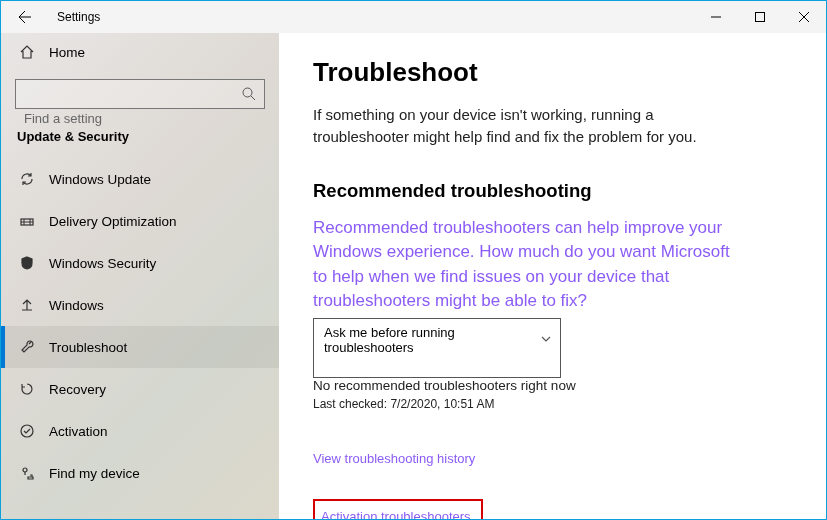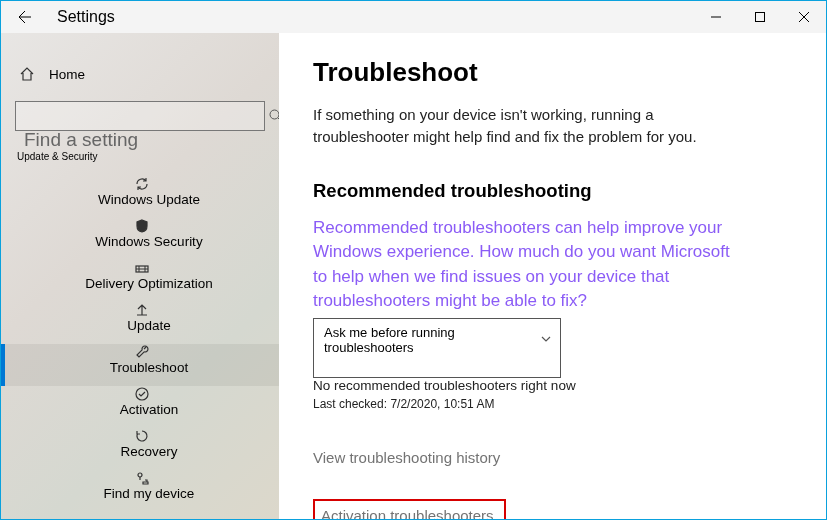--- a/index.html
+++ b/index.html
@@ -1,57 +1,57 @@
 <!DOCTYPE html>
 <html><head>
   <meta charset="utf-8">
   <style>
     * { margin: 0; padding: 0; box-sizing: border-box; font-family: "Segoe UI", Arial, sans-serif; }
     body { width: 827px; height: 520px; overflow: hidden; background: #fff; border: 1px solid #0aa1dd; }
     
     .titlebar { height: 32px; display: flex; align-items: center; background: #f4f4f4; }
     .titlebar-left { display: flex; align-items: center; padding-left: 8px; }
     .back-btn { width: 32px; height: 32px; display: flex; align-items: center; justify-content: center; cursor: pointer; }
-    .title-text { font-size: 16px; margin-left: 16px; color: #000; }
+    .title-text { font-size: 12px; margin-left: 16px; color: #000; }
     .titlebar-right { margin-left: auto; display: flex; }
     .win-btn { width: 44px; height: 32px; display: flex; align-items: center; justify-content: center; cursor: pointer; }
     
     .app-body { display: flex; height: calc(100% - 32px); }
     
-    .sidebar { width: 278px; background: linear-gradient(135deg, #e8e6e4 0%, #ded9d4 40%, #d5d8d0 70%, #dcd8cb 100%); padding-top: 22px; overflow-y: auto; }
+    .sidebar { width: 278px; background: linear-gradient(135deg, #e8e6e4 0%, #ded9d4 40%, #d5d8d0 70%, #dcd8cb 100%); padding-top: 0; overflow-y: auto; }
     
     .home-row { display: flex; align-items: center; height: 38px; padding-left: 18px; cursor: pointer; font-size: 13.5px; }
     .home-row .icon { width: 16px; height: 16px; margin-right: 14px; display: flex; align-items: center; justify-content: center; }
     
     .search-box { margin: 8px 14px 16px 14px; height: 30px; border: 1px solid #777; display: flex; align-items: center; padding: 0 8px; background: rgba(255,255,255,0.25); }
-    .search-box input { flex: 1; border: none; background: transparent; font-size: 19px; outline: none; color: #555; margin-top: 48px; }
+    .search-box input { flex: 1; border: none; background: transparent; font-size: 13px; outline: none; color: #555; margin-top: 48px; }
     .search-box input::placeholder { color: #666; }
     .search-icon { width: 14px; height: 14px; display:flex; align-items:center; justify-content:center; }
     
-    .section-header { font-size: 10px; font-weight: 400; padding: 4px 16px 14px 16px; color: #000; }
-    
-    .nav-item { display: flex; align-items: center; height: 42px; padding-left: 18px; cursor: pointer; font-size: 13.5px; position: relative; flex-direction: column; }
+    .section-header { font-size: 13px; font-weight: 700; padding: 4px 16px 14px 16px; color: #000; }
+    
+    .nav-item { display: flex; align-items: center; height: 42px; padding-left: 18px; cursor: pointer; font-size: 13.5px; position: relative; }
     .nav-item .icon { width: 16px; height: 16px; margin-right: 14px; display: flex; align-items: center; justify-content: center; }
     .nav-item.active { background: rgba(0,0,0,0.06); }
     .nav-item.active::before { content: ""; position: absolute; left: 0; top: 0; bottom: 0; width: 4px; background: #0078d4; }
     
     .main { flex: 1; background: #fff; padding: 24px 34px 20px 34px; overflow-y: auto; }
     .page-title { font-size: 26px; font-weight: 600; color: #000; margin-bottom: 16px; }
     .intro-text { font-size: 15px; color: #222; max-width: 420px; line-height: 1.45; margin-bottom: 32px; }
     
     .sub-heading { font-size: 18.5px; font-weight: 600; color: #000; margin-bottom: 14px; }
     .body-text { font-size: 17px; color: #8b5cf6; max-width: 420px; line-height: 1.45; margin-bottom: 4px; }
     
     .dropdown { display: inline-flex; align-items: center; justify-content: space-between; border: 1px solid #555; padding: 6px 8px 22px 10px; font-size: 13px; width: 248px; cursor: pointer; }
     .chev { margin-left: 6px; }
     
     .status-line { font-size: 13.5px; color: #222; margin-bottom: 4px; }
     .checked-line { font-size: 12px; color: #222; margin-bottom: 38px; }
     
-    .link { color: #737373; font-size: 15px; cursor: pointer; display: inline-block; }
+    .link { color: #8b5cf6; font-size: 13px; cursor: pointer; display: inline-block; }
     .link-block { margin-bottom: 32px; }
     
     .highlight-box { border: 2.5px solid #d60000; padding: 6px 10px 8px 6px; display: inline-block; margin-bottom: 24px; }
   </style>
 </head>
 <body>
 
 <div class="titlebar">
   <div class="titlebar-left">
     <div class="back-btn">
@@ -108,66 +108,66 @@
       <span class="icon">
           <svg width="16" height="16" viewBox="0 0 16 16">
             <path d="M3 8a5 5 0 0 1 9-3 M13 8a5 5 0 0 1-9 3 M12 2v3h-3 M4 14v-3h3" stroke="#333" stroke-width="1.2" fill="none"></path>
           </svg>
         </span>
       <span>Windows Update</span>
     </div>
     <div class="nav-item">
       <span class="icon">
           <svg width="16" height="16" viewBox="0 0 16 16">
-            <path d="M8 2 L13 4 V8 C13 11 11 13.5 8 14 C5 13.5 3 11 3 8 V4 Z" stroke="#333" stroke-width="1.2" fill="#333"></path>
-          </svg>
-        </span>
-      <span>Windows Security</span>
-    </div>
-    <div class="nav-item">
-      <span class="icon">
-          <svg width="16" height="16" viewBox="0 0 16 16">
             <rect x="2" y="6" width="12" height="6" stroke="#333" stroke-width="1.2" fill="none"></rect>
             <path d="M5 6v6 M11 6v6 M2 9h12" stroke="#333" stroke-width="1"></path>
           </svg>
         </span>
       <span>Delivery Optimization</span>
     </div>
     <div class="nav-item">
       <span class="icon">
           <svg width="16" height="16" viewBox="0 0 16 16">
+            <path d="M8 2 L13 4 V8 C13 11 11 13.5 8 14 C5 13.5 3 11 3 8 V4 Z" stroke="#333" stroke-width="1.2" fill="#333"></path>
+          </svg>
+        </span>
+      <span>Windows Security</span>
+    </div>
+    <div class="nav-item">
+      <span class="icon">
+          <svg width="16" height="16" viewBox="0 0 16 16">
             <path d="M8 13 V3 M4 7 L8 3 L12 7 M3 13 h10" stroke="#333" stroke-width="1.2" fill="none"></path>
           </svg>
         </span>
-      <span>Update</span>
+      <span>Windows</span>
     </div>
     <div class="nav-item active">
       <span class="icon">
           <svg width="16" height="16" viewBox="0 0 16 16">
             <path d="M11 2a3 3 0 0 0-2.9 3.8L3 11l2 2 5.2-5.1A3 3 0 1 0 11 2z M12 3l-2 2" stroke="#333" stroke-width="1.2" fill="none"></path>
           </svg>
         </span>
       <span>Troubleshoot</span>
+    </div>
+    <div class="nav-item">
+      <span class="icon">
+          <svg width="16" height="16" viewBox="0 0 16 16">
+            <path d="M8 3a5 5 0 1 1-4.5 2.8 M3 3v3h3" stroke="#333" stroke-width="1.2" fill="none"></path>
+          </svg>
+        </span>
+      <span>Recovery</span>
     </div>
     <div class="nav-item">
       <span class="icon">
           <svg width="16" height="16" viewBox="0 0 16 16">
             <circle cx="8" cy="8" r="6" stroke="#333" stroke-width="1.2" fill="none"></circle>
             <path d="M5 8l2 2 4-4" stroke="#333" stroke-width="1.2" fill="none"></path>
           </svg>
         </span>
       <span>Activation</span>
-    </div>
-    <div class="nav-item">
-      <span class="icon">
-          <svg width="16" height="16" viewBox="0 0 16 16">
-            <path d="M8 3a5 5 0 1 1-4.5 2.8 M3 3v3h3" stroke="#333" stroke-width="1.2" fill="none"></path>
-          </svg>
-        </span>
-      <span>Recovery</span>
     </div>
     <div class="nav-item">
       <span class="icon">
           <svg width="16" height="16" viewBox="0 0 16 16">
             <circle cx="6" cy="5" r="2" stroke="#333" stroke-width="1.2" fill="none"></circle>
             <path d="M6 7v3 M9 12h5v2H9zM11 10h2v2" stroke="#333" stroke-width="1.2" fill="none"></path>
           </svg>
         </span>
       <span>Find my device</span>
     </div>

